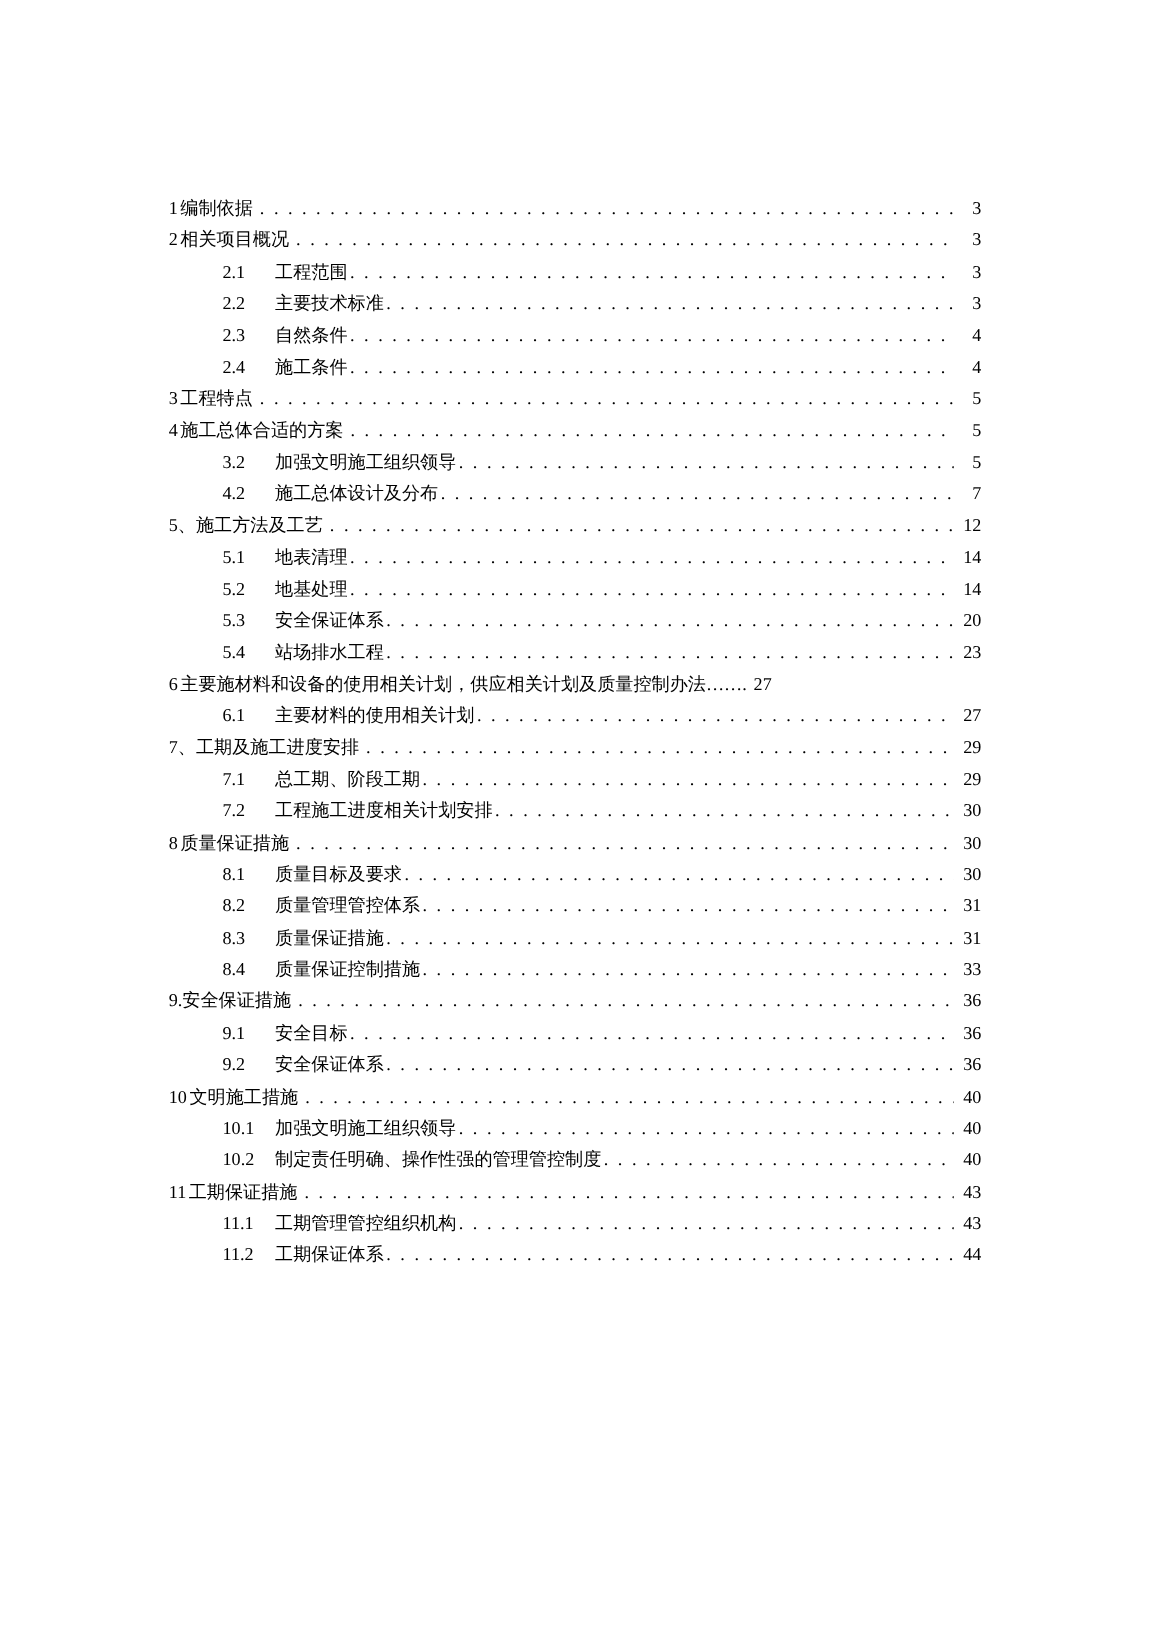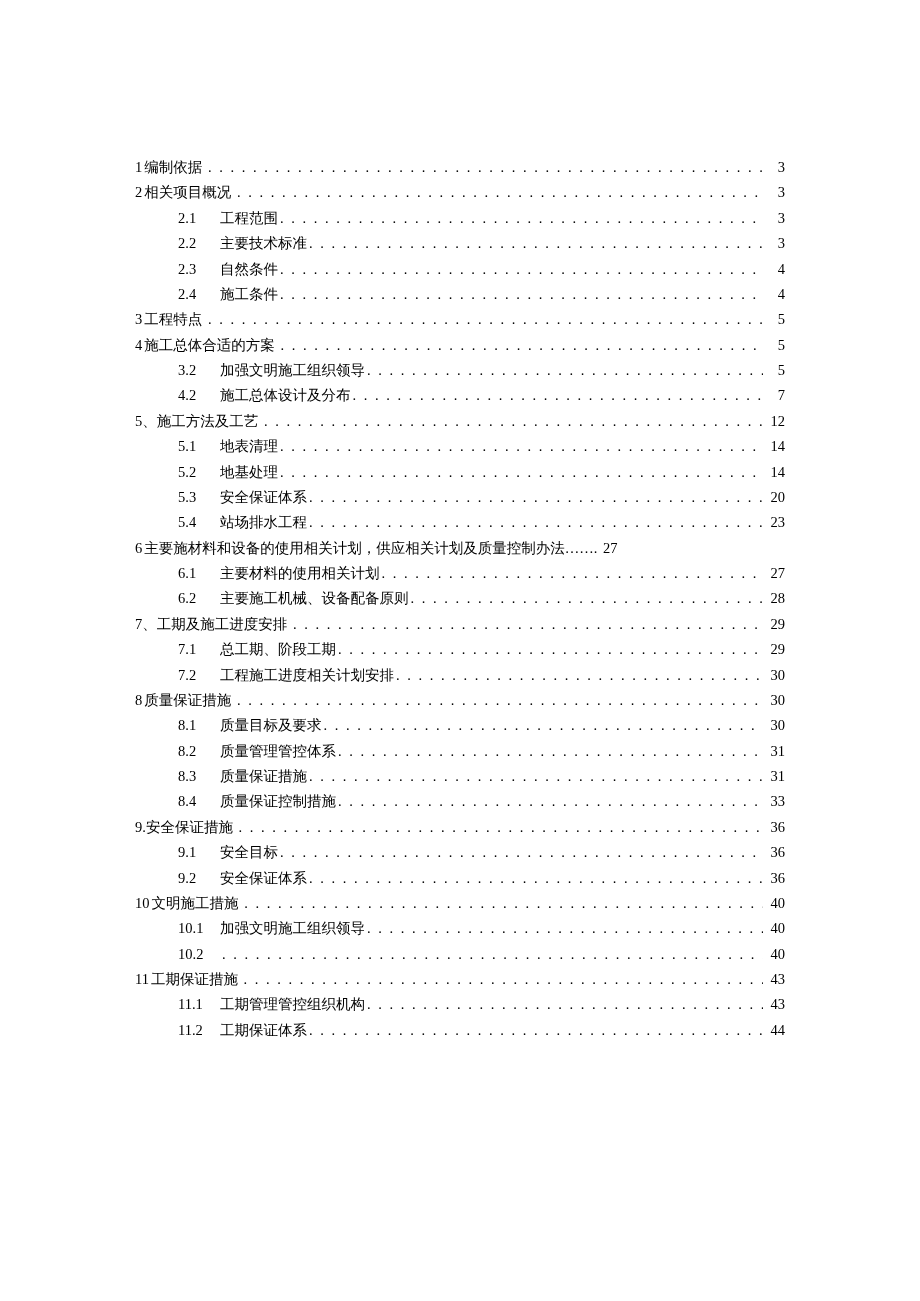--- a/index.html
+++ b/index.html
@@ -146,26 +146,20 @@
       <span class="toc-title">主要施材料和设备的使用相关计划，供应相关计划及质量控制办法……</span>
       <span class="ellipsis-lead">. </span>
       <span class="toc-page">27</span>
     </div>
     <div class="toc-row level2">
       <span class="toc-num">6.1</span>
       <span class="toc-title">主要材料的使用相关计划</span>
       <span class="toc-dots"></span>
       <span class="toc-page">27</span>
     </div>
-    <div class="toc-row level2">
-      <span class="toc-num">6.2</span>
-      <span class="toc-title">主要施工机械、设备配备原则</span>
-      <span class="toc-dots"></span>
-      <span class="toc-page">28</span>
-    </div>
     <div class="toc-row level1">
       <span class="toc-num">7、</span>
       <span class="toc-title">工期及施工进度安排</span>
       <span>&nbsp;</span>
       <span class="toc-dots"></span>
       <span class="toc-page">29</span>
     </div>
     <div class="toc-row level2">
       <span class="toc-num">7.1</span>
       <span class="toc-title">总工期、阶段工期</span>
@@ -238,20 +232,21 @@
       <span class="toc-page">40</span>
     </div>
     <div class="toc-row level2">
       <span class="toc-num">10.1</span>
       <span class="toc-title">加强文明施工组织领导</span>
       <span class="toc-dots"></span>
       <span class="toc-page">40</span>
     </div>
     <div class="toc-row level2">
       <span class="toc-num">10.2</span>
+      <span class="toc-title">制定责任明确、操作性强的管理管控制度</span>
       <span class="toc-dots"></span>
       <span class="toc-page">40</span>
     </div>
     <div class="toc-row level1">
       <span class="toc-num">11</span>
       <span class="space">&nbsp;</span>
       <span class="toc-title">工期保证措施</span>
       <span>&nbsp;</span>
       <span class="toc-dots"></span>
       <span class="toc-page">43</span>

